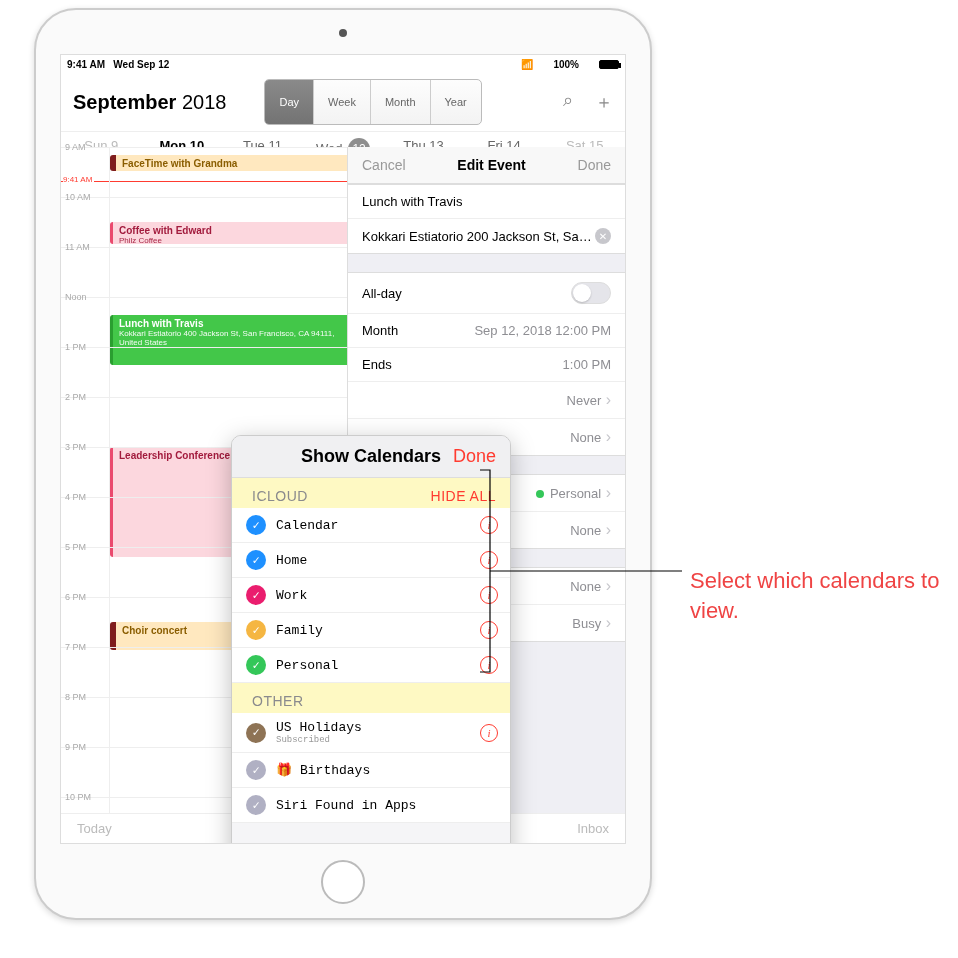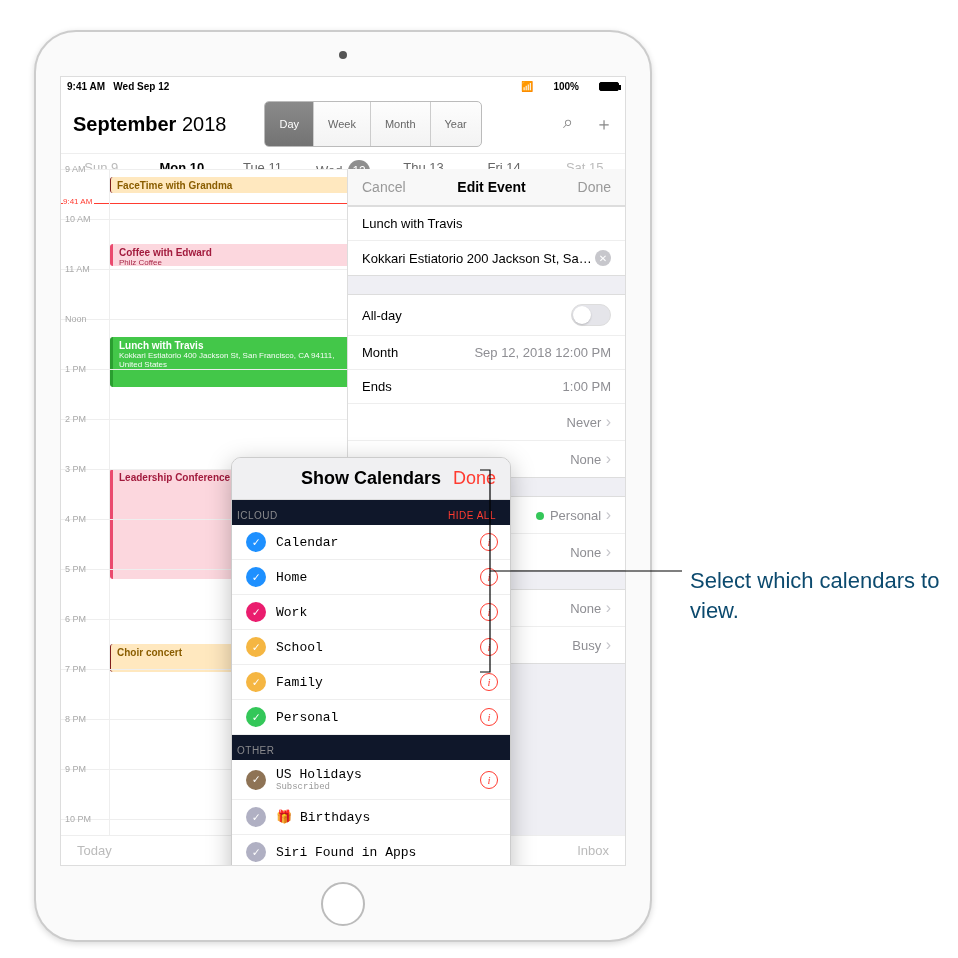--- a/index.html
+++ b/index.html
@@ -7,21 +7,21 @@
     font-family: -apple-system, "Helvetica Neue", Arial, sans-serif;
     background: #fff;
     width: 958px;
     height: 958px;
     position: relative;
     overflow: hidden;
   }
   .ipad {
     position: absolute;
     left: 34px;
-    top: 30px;
+    top: 8px;
     width: 618px;
     height: 912px;
     border-radius: 42px;
     background: #fafafa;
     border: 2px solid #ccc;
     box-shadow: 0 2px 6px rgba(0,0,0,0.15);
   }
   .camera {
     position: absolute;
     left: 50%; top: 19px;
@@ -128,21 +128,21 @@
     border-left:1px solid #eee; border-right:1px solid #eee;
   }
   .evt {
     position:absolute; left:0; right:4px;
     border-radius:3px; padding: 3px 6px;
     font-size:10px; color:#fff;
     overflow:hidden;
   }
   .evt .t { font-weight:600; }
   .evt .s { font-size:8px; opacity:0.95; }
-  .yellow { background:#ffe8bf; border-left:1px solid #7f1d1d; color:#8a5d00;}
+  .yellow { background:#ffe8bf; border-left:6px solid #7f1d1d; color:#8a5d00;}
   .yellow .t{color:#8a5d00;}
   .pink   { background:#fcd7de; border-left:3px solid #ea4a6e; color:#a21b3d;}
   .pink .t{color:#a21b3d;}
   .green  { background:#43c749; border-left:3px solid #2a9e30; color:#fff;}
   .red-now {
     position:absolute; left:0; right:0; height:0;
     border-top:1px solid #ff3b30;
   }
   .red-now::before{
     content: attr(data-label);
@@ -213,22 +213,22 @@
   }
   .pop-hdr {
     text-align:center; padding:10px 0;
     font-size:18px; font-weight:600;
     background:#f0f0f2; border-bottom:1px solid #ddd;
     position:relative;
   }
   .pop-hdr .done { position:absolute; right:14px; top:10px; color:#ff3b30; font-weight:400;}
   .sect {
     display:flex; justify-content:space-between;
-    font-size:10px; color:#8a8a8d; letter-spacing:0.5px;
-    padding: 10px 14px 4px 5px; background:#0f172a;
+    font-size:14px; color:#8a8a8d; letter-spacing:0.5px;
+    padding: 10px 14px 4px 20px; background:#fef9c3;
   }
   .sect .hide{color:#ff3b30;}
   .cal-list{ background:#fff; }
   .cal-item{
     display:flex; align-items:center; gap:10px;
     padding: 7px 12px 7px 14px;
     border-bottom:1px solid #eee;
     font-size:13px;
     font-family:Liberation Mono, monospace;
   }
@@ -254,21 +254,21 @@
     padding: 0 16px; font-size:13px; color:#bbb;
     border-top:1px solid #eee;
     background:#fff;
   }
 
   
   .callout {
     position:absolute;
     left: 690px; top: 566px;
     font-size: 22px;
-    color:#0c4a6e;
+    color:#ef4444;
     width: 250px;
     line-height:1.35;
   }
   .bracket-svg { position:absolute; left:476px; top:466px; pointer-events:none; }
 </style>
 </head>
 <body>
 
 <div class="ipad">
   <div class="camera"></div>
@@ -470,25 +470,20 @@
             <div>Home</div>
             <div class="info"></div>
           </div>
           <div class="cal-item">
             <div class="chk" style="background: rgb(234, 29, 110);"></div>
             <div>Work</div>
             <div class="info"></div>
           </div>
           <div class="cal-item">
             <div class="chk" style="background: rgb(245, 182, 66);"></div>
-            <div>School</div>
-            <div class="info"></div>
-          </div>
-          <div class="cal-item">
-            <div class="chk" style="background: rgb(245, 182, 66);"></div>
             <div>Family</div>
             <div class="info"></div>
           </div>
           <div class="cal-item">
             <div class="chk" style="background: rgb(52, 199, 89);"></div>
             <div>Personal</div>
             <div class="info"></div>
           </div>
         </div>
       <div class="sect">

